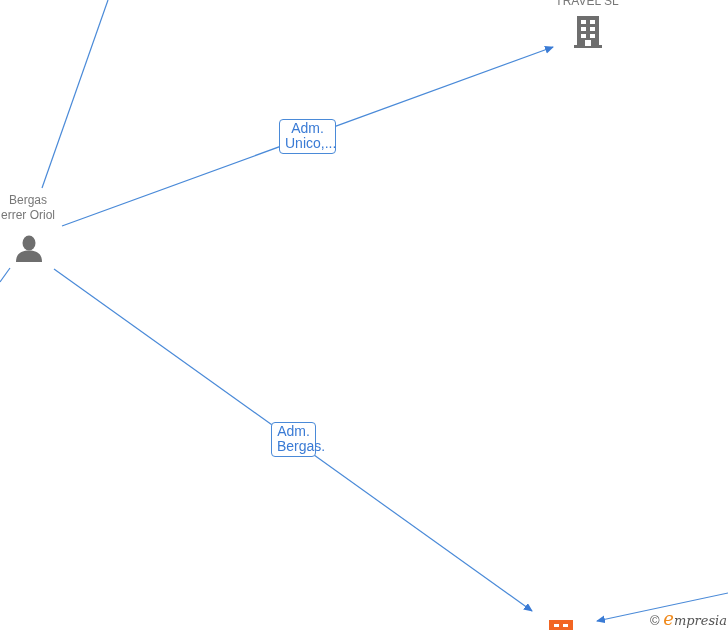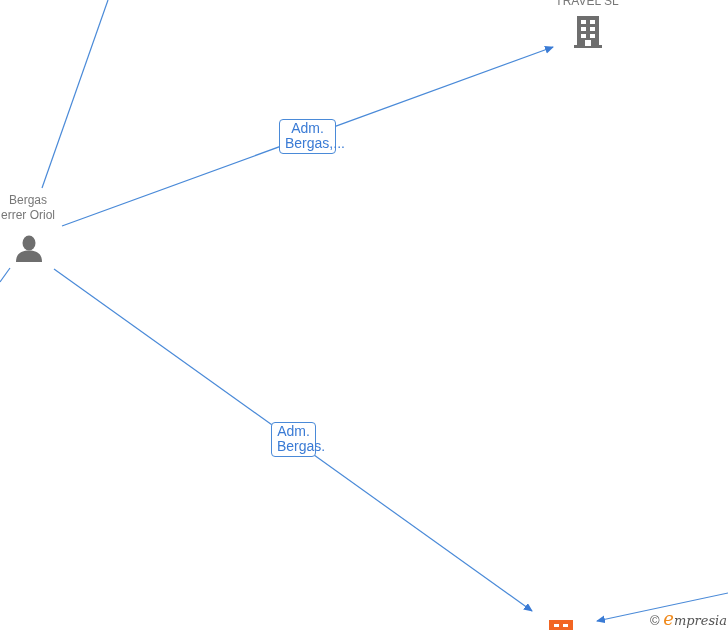--- a/index.html
+++ b/index.html
@@ -53,21 +53,21 @@
 </svg>
 
 <svg class="icon" style="left:549px; top:620px;" width="24" height="10" viewBox="0 0 24 10">
   <rect x="0" y="0" width="24" height="10" fill="#f26522"></rect>
   <rect x="5" y="4" width="5" height="3" fill="#fff"></rect>
   <rect x="14" y="4" width="5" height="3" fill="#fff"></rect>
 </svg>
 
 <div class="edge-label" style="left:279px; top:119px; width:57px; height:35px;">
   <div>Adm.</div>
-  <div>Bergas,...</div>
+  <div>Unico,...</div>
 </div>
 <div class="edge-label" style="left:271px; top:422px; width:45px; height:35px;">
   <div>Adm.</div>
   <div>Bergas.</div>
 </div>
 
 <div class="brand" style="left:650px; top:608px;">
   <span>©</span>
   <span class="e">e</span><span class="rest">mpresia</span>
 </div>

